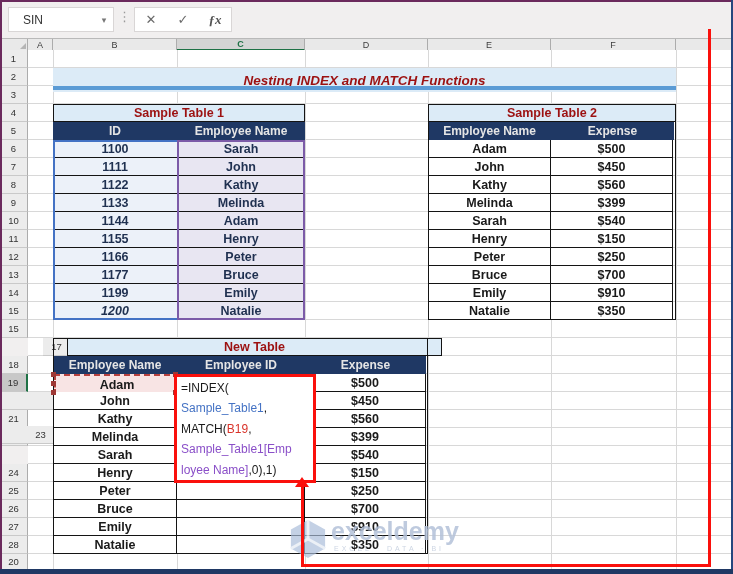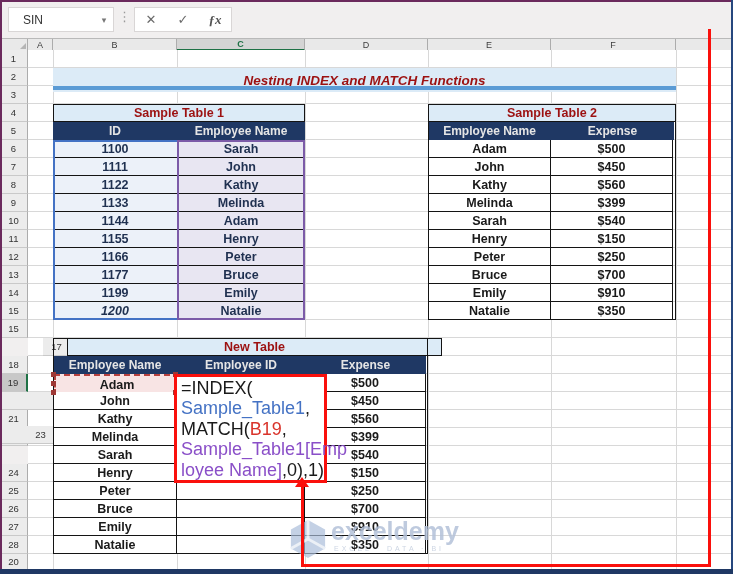--- a/index.html
+++ b/index.html
@@ -56,21 +56,21 @@
   .outline{border:1px solid #141414;pointer-events:none;}
   .range-blue{border:2px solid #4472C4;pointer-events:none;}
   .range-purple{border:2px solid #7C5BA8;pointer-events:none;}
 
   
   #adam-cell{background:#F8E4E4 !important;border:2px dashed #B8413E !important;}
   .handle{position:absolute;width:5px;height:5px;background:#9E3835;z-index:4;}
 
   
   #cell-editor{left:174px;top:374px;width:127px;height:102px;background:#fff;border:3px solid #FA100C;
-               z-index:6;padding:1px 16px 0 4px;font-size:18px;line-height:20.4px;white-space:nowrap;}
+               z-index:6;padding:1px 5px 0 4px;font-size:12px;line-height:20.4px;white-space:nowrap;}
   .fk{color:#1a1a1a;} .fb{color:#4472C4;} .fr{color:#D9342B;} .fp{color:#8A4FC8;}
 
   
   .ann{background:#FA100C;z-index:8;}
   #arrowhead{left:295px;top:477px;width:0;height:0;border-left:7px solid transparent;
              border-right:7px solid transparent;border-bottom:10px solid #FA100C;z-index:8;background:none;}
 
   
   #watermark{left:289px;top:518px;z-index:5;display:flex;align-items:flex-start;opacity:0.85;pointer-events:none;}
   #wm-text{margin-left:4px;}

